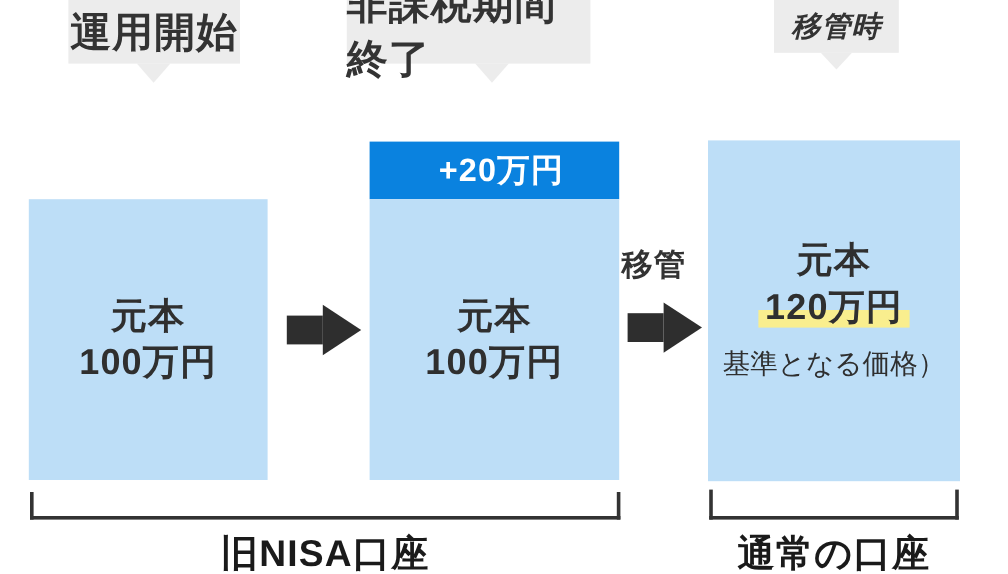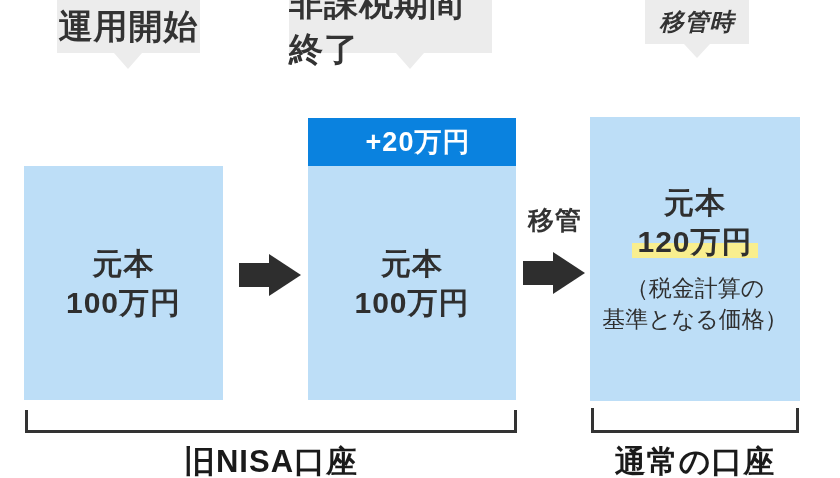--- a/index.html
+++ b/index.html
@@ -120,21 +120,20 @@
     width: 0; height: 0;
     border-top: 21px solid transparent;
     border-bottom: 21px solid transparent;
     border-left: 32px solid #2e2e2e;
   }
   .arrow-1 { left: 239px; top: 254px; }
   .arrow-2 { left: 523px; top: 252px; }
   .transfer-label {
     position: absolute;
     left: 518px; top: 203px; width: 74px;
-    text-align: center;
     font-size: 26px;
     font-weight: 600;
     color: #333333;
     letter-spacing: 1px;
   }
 
   
   .bracket {
     position: absolute;
     border-left: 3px solid #333333;
@@ -208,21 +207,20 @@
   </div>
 
   <div class="box box-transferred">
     <div class="amount">
       <div>元本</div>
       <div>
         <span class="highlighted">120万円</span>
       </div>
     </div>
     <div class="tax-note">
-      <div>（税金計算の</div>
       <div>基準となる価格）</div>
     </div>
   </div>
 
   <div class="bracket bracket-left"></div>
   <div class="bracket bracket-right"></div>
   <div class="bracket-label bracket-label-left">旧NISA口座</div>
   <div class="bracket-label bracket-label-right">通常の口座</div>
 
 </div>

